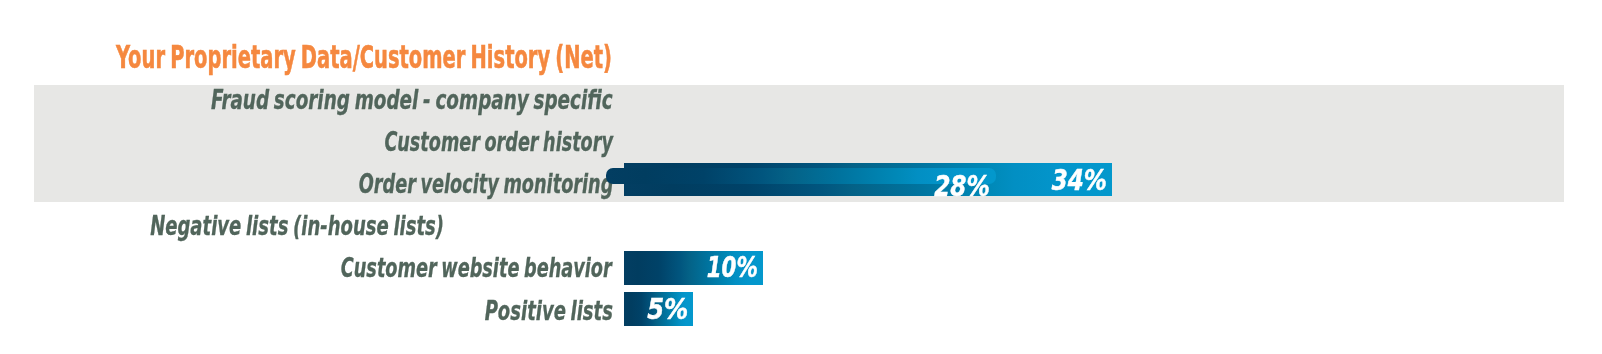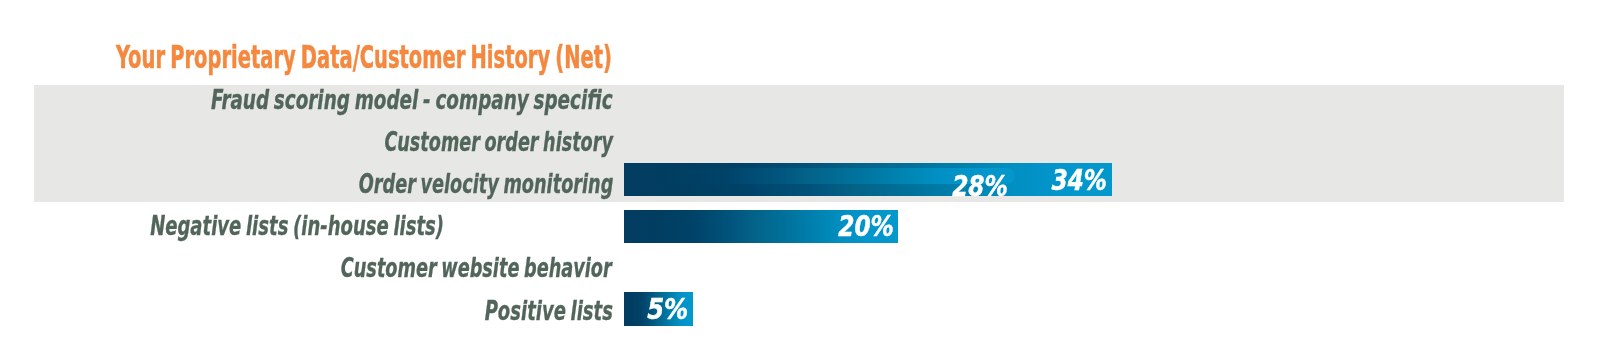--- a/index.html
+++ b/index.html
@@ -43,32 +43,32 @@
       <div class="rowlabel" style="color: rgb(81, 101, 91); transform: scaleX(0.756775); top: -2.2px; right: 989.28px; height: 33.8px; line-height: 33.8px;">Fraud scoring model - company specific</div>
     </div>
     <div class="row" style="top: 127px; height: 33.3px; width: 1602px;">
       <div class="rowlabel" style="color: rgb(81, 101, 91); transform: scaleX(0.725676); top: -2px; right: 989.28px; height: 33.3px; line-height: 33.3px;">Customer order history</div>
       <div class="bar" style="left: 624px; top: 0px; width: 488px; height: 33.3px; background: linear-gradient(90deg, rgb(3, 62, 98) 0%, rgb(1, 61, 96) 10%, rgb(0, 66, 104) 25%, rgb(1, 85, 126) 40%, rgb(4, 98, 135) 47%, rgb(0, 115, 158) 60%, rgb(0, 137, 184) 75%, rgb(2, 143, 195) 80%, rgb(3, 150, 204) 90%, rgb(3, 152, 204) 100%); margin-top: 36px;">
         <div class="val" style="right: 5.2px; top: 1.4px; height: 33.3px; line-height: 33.3px; transform: scaleX(0.906338); color: rgb(255, 255, 255);">34%</div>
       </div>
     </div>
     <div class="row" style="top: 168.2px; height: 33.6px; width: 1602px;">
       <div class="rowlabel" style="color: rgb(81, 101, 91); transform: scaleX(0.728869); top: -0.9px; right: 988.26px; height: 33.6px; line-height: 33.6px;">Order velocity monitoring</div>
-      <div class="bar" style="left: 624px; top: 0px; width: 390px; height: 16px; background: linear-gradient(90deg, rgb(3, 62, 98) 0%, rgb(1, 61, 96) 10%, rgb(0, 66, 104) 25%, rgb(1, 85, 126) 40%, rgb(4, 98, 135) 47%, rgb(0, 115, 158) 60%, rgb(0, 137, 184) 75%, rgb(2, 143, 195) 80%, rgb(3, 150, 204) 90%, rgb(3, 152, 204) 100%); border-radius: 7px;">
+      <div class="bar" style="left: 606px; top: 0px; width: 390px; height: 16px; background: linear-gradient(90deg, rgb(3, 62, 98) 0%, rgb(1, 61, 96) 10%, rgb(0, 66, 104) 25%, rgb(1, 85, 126) 40%, rgb(4, 98, 135) 47%, rgb(0, 115, 158) 60%, rgb(0, 137, 184) 75%, rgb(2, 143, 195) 80%, rgb(3, 150, 204) 90%, rgb(3, 152, 204) 100%); border-radius: 7px;">
         <div class="val" style="right: 5.8px; top: 1.6px; height: 33.6px; line-height: 33.6px; transform: scaleX(0.915856); color: rgb(255, 255, 255);">28%</div>
       </div>
     </div>
     <div class="row" style="top: 209.6px; height: 33.6px; width: 1432px;">
       <div class="rowlabel" style="color: rgb(81, 101, 91); transform: scaleX(0.742152); top: -0.4px; right: 988.26px; height: 33.6px; line-height: 33.6px;">Negative lists (in-house lists)</div>
-      <div class="bar" style="left: 624px; top: 0px; width: 274px; height: 33.6px; background: linear-gradient(90deg, rgb(3, 62, 98) 0%, rgb(1, 61, 96) 10%, rgb(0, 66, 104) 25%, rgb(1, 85, 126) 40%, rgb(4, 98, 135) 47%, rgb(0, 115, 158) 60%, rgb(0, 137, 184) 75%, rgb(2, 143, 195) 80%, rgb(3, 150, 204) 90%, rgb(3, 152, 204) 100%);">
-        <div class="val" style="right: 4.2px; top: 0px; height: 33.6px; line-height: 33.6px; transform: scaleX(0.914051); color: rgb(255, 255, 255);">20%</div>
-      </div>
     </div>
     <div class="row" style="top: 250.8px; height: 34px; width: 1602px; text-align: center;">
       <div class="rowlabel" style="color: rgb(81, 101, 91); transform: scaleX(0.729015); top: 0.6px; right: 989.88px; height: 34px; line-height: 34px;">Customer website behavior</div>
+      <div class="bar" style="left: 624px; top: 0px; width: 139px; height: 34px; background: linear-gradient(90deg, rgb(3, 62, 98) 0%, rgb(1, 61, 96) 10%, rgb(0, 66, 104) 25%, rgb(1, 85, 126) 40%, rgb(4, 98, 135) 47%, rgb(0, 115, 158) 60%, rgb(0, 137, 184) 75%, rgb(2, 143, 195) 80%, rgb(3, 150, 204) 90%, rgb(3, 152, 204) 100%);">
+        <div class="val" style="right: 5.5px; top: 0.4px; height: 34px; line-height: 34px; transform: scaleX(0.840533); color: rgb(255, 255, 255);">10%</div>
+      </div>
     </div>
     <div class="row" style="top: 292.4px; height: 33.7px; width: 1602px;">
       <div class="rowlabel" style="color: rgb(81, 101, 91); transform: scaleX(0.741819); top: 1.3px; right: 989.02px; height: 33.7px; line-height: 33.7px;">Positive lists</div>
       <div class="bar" style="left: 624px; top: 0px; width: 69px; height: 33.7px; background: linear-gradient(90deg, rgb(3, 62, 98) 0%, rgb(1, 61, 96) 10%, rgb(0, 66, 104) 25%, rgb(1, 85, 126) 40%, rgb(4, 98, 135) 47%, rgb(0, 115, 158) 60%, rgb(0, 137, 184) 75%, rgb(2, 143, 195) 80%, rgb(3, 150, 204) 90%, rgb(3, 152, 204) 100%);">
         <div class="val" style="right: 4.7px; top: 0.7px; height: 33.7px; line-height: 33.7px; transform: scaleX(0.949939); color: rgb(255, 255, 255);">5%</div>
       </div>
     </div>
   </div>
 </div>
 

